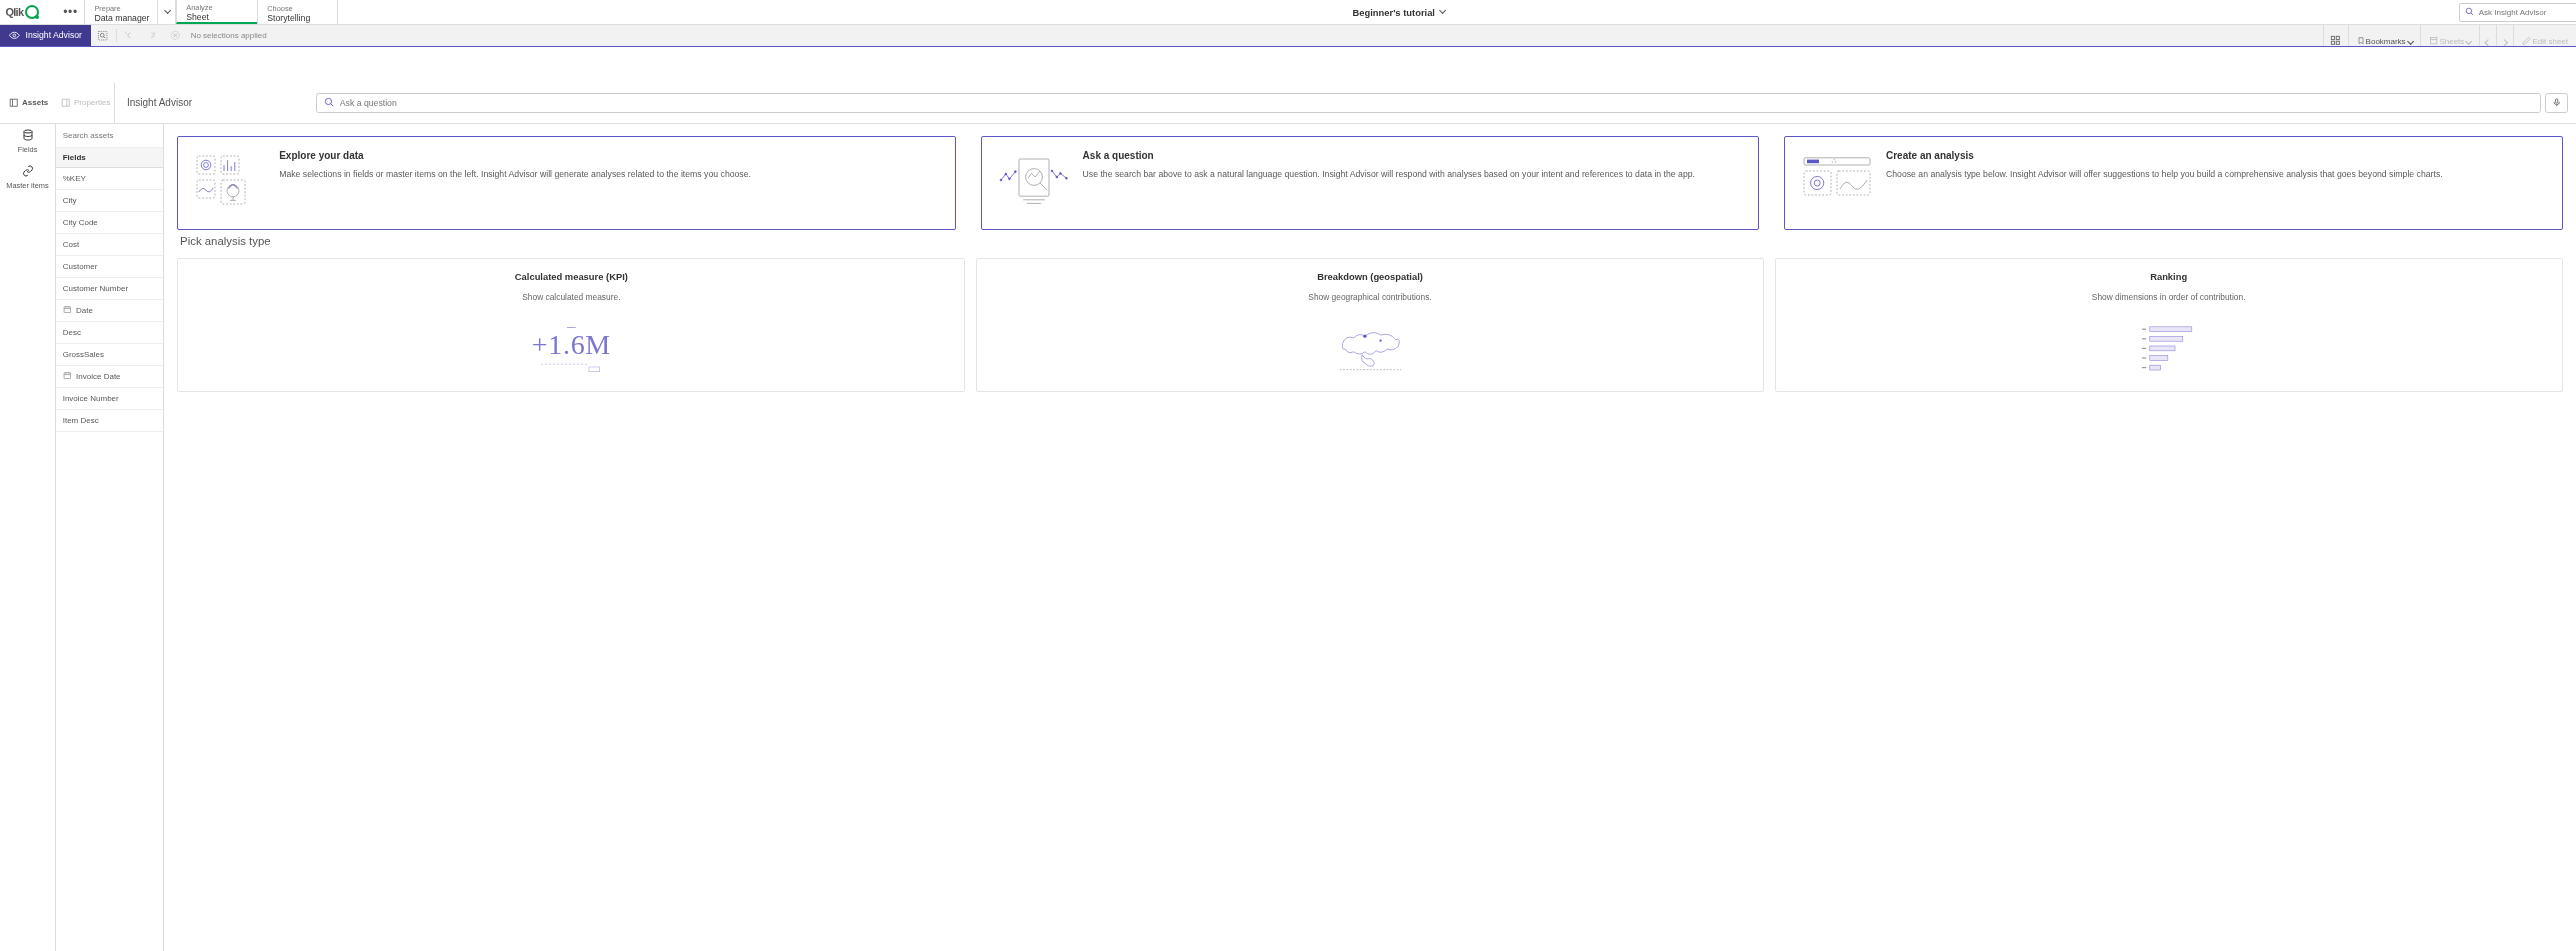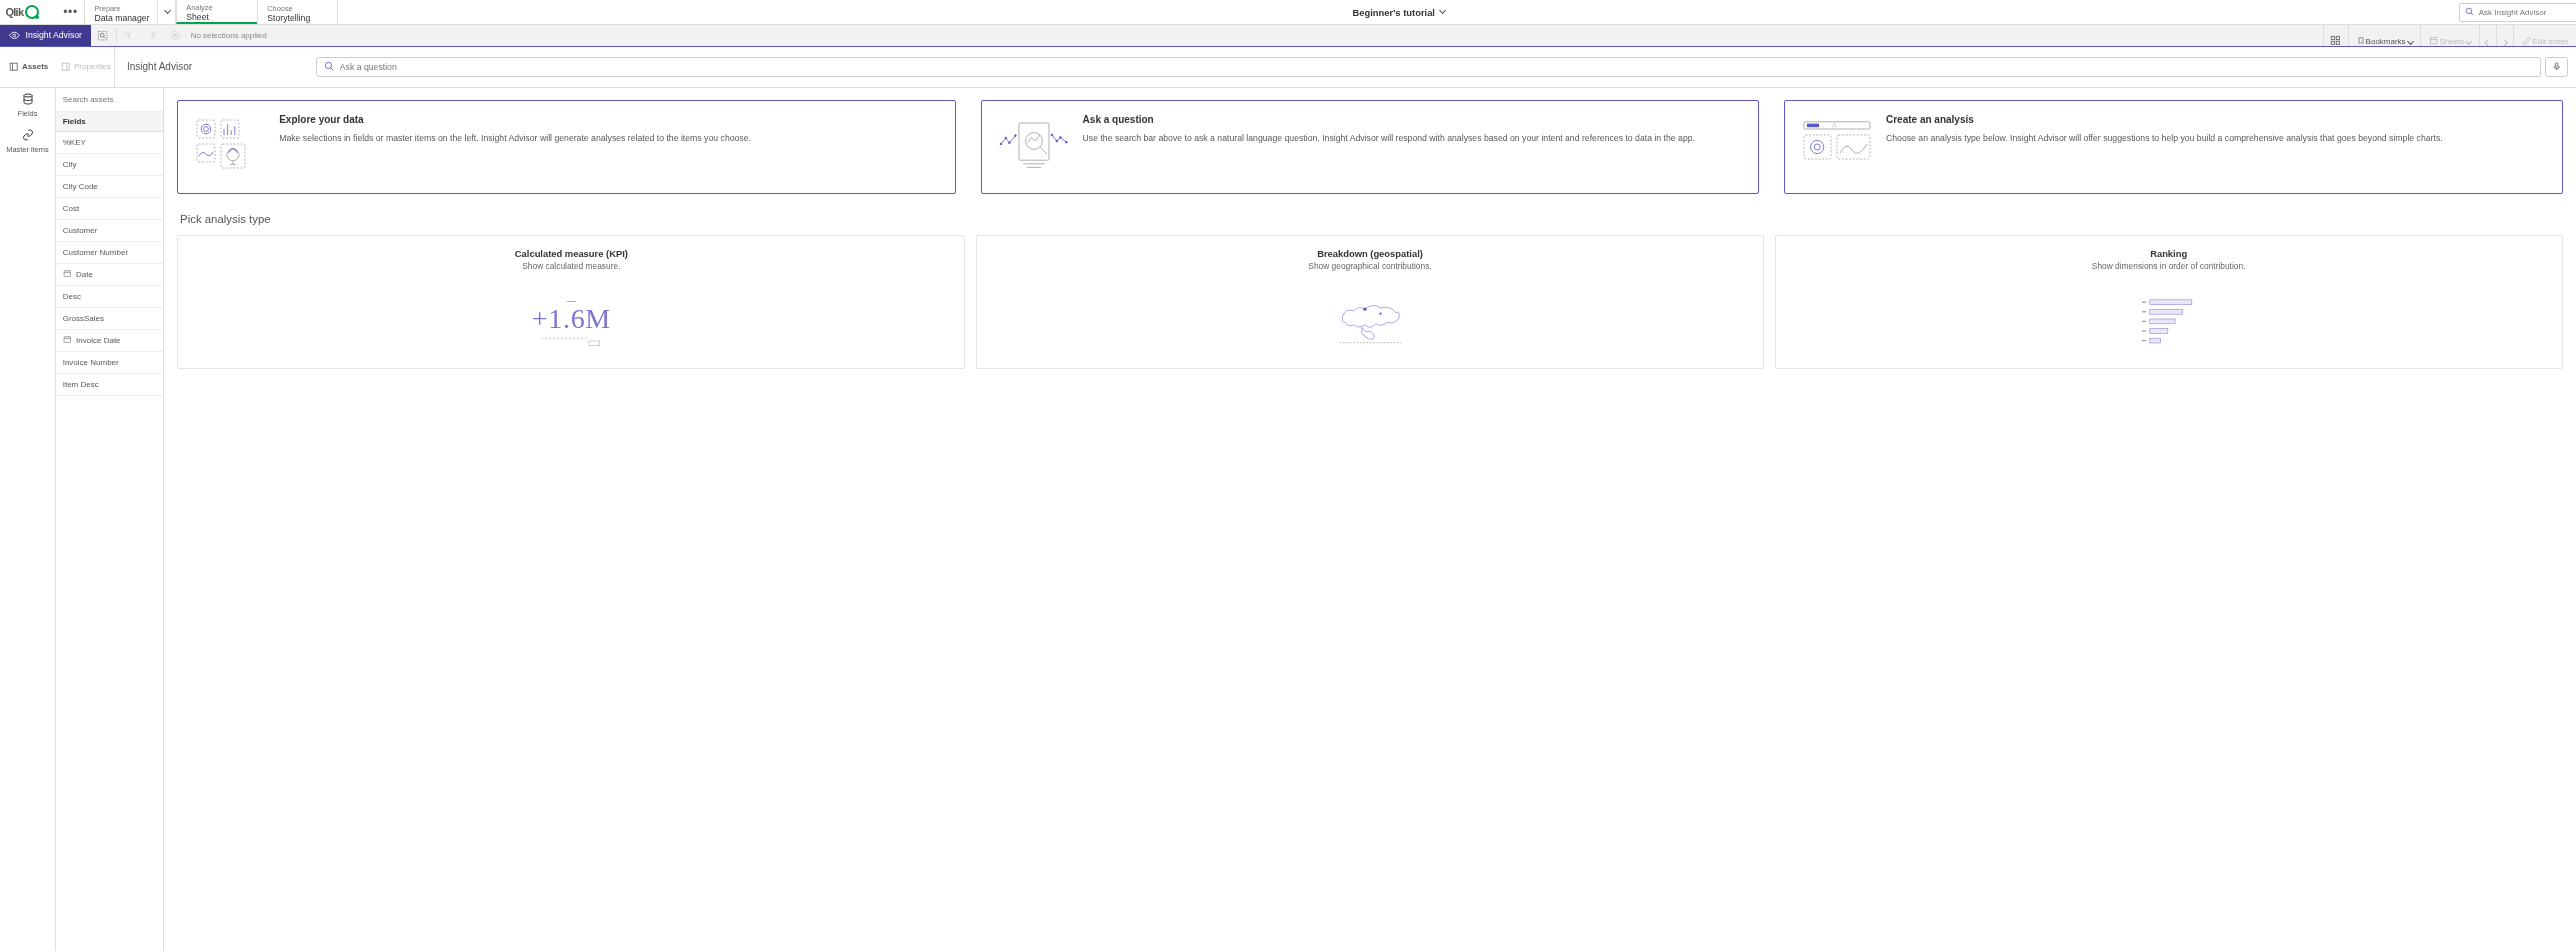--- a/index.html
+++ b/index.html
@@ -31,21 +31,21 @@
 .toolbar-icons { display:flex; align-items:center; }
 .tb-icon { width: 23px; display:flex; align-items:center; justify-content:center; color:#777; cursor:pointer; height:100%;}
 .tb-icon.disabled { color: #bbb; cursor: default;}
 .tb-sep { width:0.7px; background:#ddd; height:13.4px; align-self:center; margin: 0 1.3px;}
 .no-sel { color:#888; font-size:8px; display:flex; align-items:center; padding-left: 4px;}
 .toolbar-right { margin-left:auto; display:flex; align-items:stretch;}
 .tr-block { display:flex; align-items:flex-end; padding: 0 8px; border-left: 0.7px solid #ddd; gap:1px; color:#555; font-size:8px; cursor:pointer;}
 .tr-block.disabled { color:#bbb; cursor:default;}
 
 
-.subtoolbar { height: 41px; border-bottom: 0.7px solid #ddd; display: flex; align-items: stretch;}
+.subtoolbar { height: 41px; border-bottom: 0.7px solid #ddd; display: flex; align-items: stretch; margin-top: 36px;}
 .st-left { width:115px; display:flex; border-right: 0.7px solid #ddd;}
 .st-btn { flex:1; display:flex; align-items:center; justify-content:center; gap:4px; font-size:8px; cursor:pointer; color:#595959;}
 .st-btn.active { background:#fff; font-weight:600;}
 .st-btn.disabled { color:#bbb; cursor:default;}
 .st-title { width: 201px; display:flex; align-items:center; padding-left: 12px; font-size: 10px; color:#555; font-weight:400;}
 .st-search-wrap { flex:1; display:flex; align-items:center; padding: 2.7px 8px 2.7px 0;}
 .st-search { flex:1; height: 20px; border:0.7px solid #ccc; border-radius: 2.7px; display:flex; align-items:center; padding: 0 6.7px; gap:5.4px; color:#888;}
 .st-search input { flex:1; border:none; outline:none; font-size:8.7px; background:transparent;}
 .mic-btn { width:23px; height:20px; border:0.7px solid #ccc; border-radius:2.7px; margin-left:4px; display:flex; align-items:center; justify-content:center; cursor:pointer; color:#555;}
 
@@ -62,35 +62,35 @@
 .asset-list { flex:1; overflow-y:auto; position:relative;}
 .asset-list::-webkit-scrollbar { width: 8px;}
 .asset-list::-webkit-scrollbar-track { background:#f0f0f0;}
 .asset-list::-webkit-scrollbar-thumb { background:#c0c0c0;}
 .field-item { height:22px; border-bottom:0.7px solid #eee; display:flex; align-items:center; padding: 0 6.7px; font-size:8px; cursor:pointer; gap:4px; color:#595959;}
 .field-icon { width:9.4px; color:#888;}
 
 .content { flex:1; padding: 12px 13.4px; overflow-y:auto; background:#fff;}
 
 
-.intro-row { display:flex; gap:25px; margin-bottom: 19px;}
+.intro-row { display:flex; gap:25px; margin-bottom: 5px;}
 .intro-card { flex:1; border:0.7px solid #5b57c7; border-radius:2px; padding: 13.4px 14.8px; display:flex; gap:12px; min-height:94px;}
 .intro-illus { width:74px; flex-shrink:0; display:flex; align-items:center; justify-content:center;}
 .intro-text h3 { font-size:10px; font-weight:600; margin-bottom:6.7px; color:#333;}
 .intro-text p { font-size:8.7px; color:#595959; line-height:1.5;}
 
 .svg-illus { stroke:#5b57c7; fill:none; stroke-width:1.3;}
 .svg-illus .dash { stroke-dasharray: 3 3;}
 .svg-illus .grey { stroke:#999;}
 
 
 .section-h { font-size:11.4px; color:#555; margin: 5.4px 0 10.7px 2.7px; font-weight:400;}
 .analysis-row { display:flex; gap:10.7px;}
 .analysis-card { flex:1; border:0.7px solid #e5e5e5; border-radius:2px; padding: 12px 10.7px 6.7px; text-align:center; min-height:134px; display:flex; flex-direction:column;}
-.analysis-card h4 { font-size:9.4px; font-weight:600; margin-bottom:2px;}
+.analysis-card h4 { font-size:9.4px; font-weight:600; margin-bottom:10px;}
 .analysis-card p { font-size:8.4px; color:#666; margin-bottom: 12px;}
 .analysis-illus { flex:1; display:flex; align-items:center; justify-content:center;}
 
 .kpi-text { font-family: Georgia, serif; font-size:28px; color:#7b77d0; letter-spacing:0.7px;}
 
 .chev { display:inline-block; width:5.4px; height:5.4px; border-right:1px solid currentColor; border-bottom:1px solid currentColor;}
 .chev.down { transform: rotate(45deg) translateY(-1.3px);}
 .chev.left { transform: rotate(135deg);}
 .chev.right { transform: rotate(-45deg);}
 </style>

